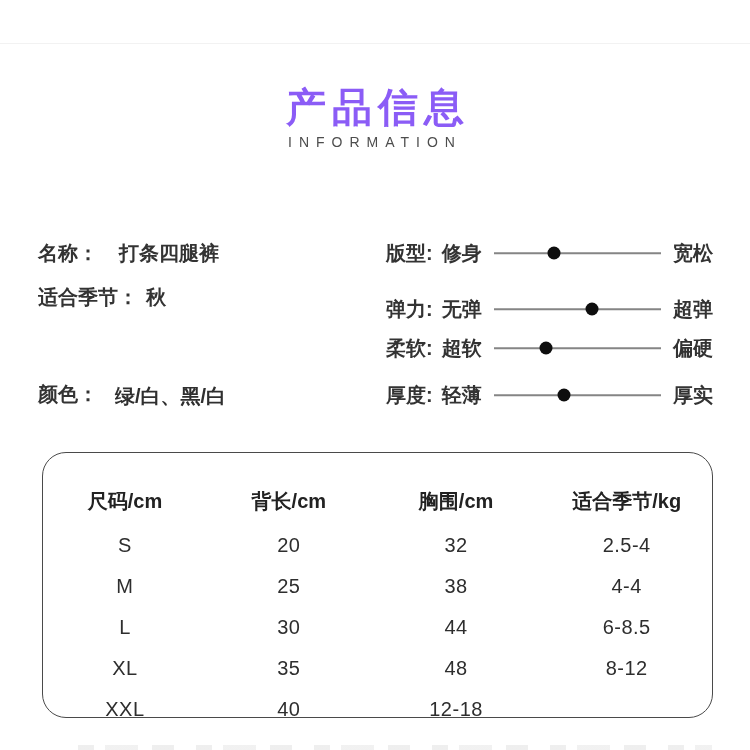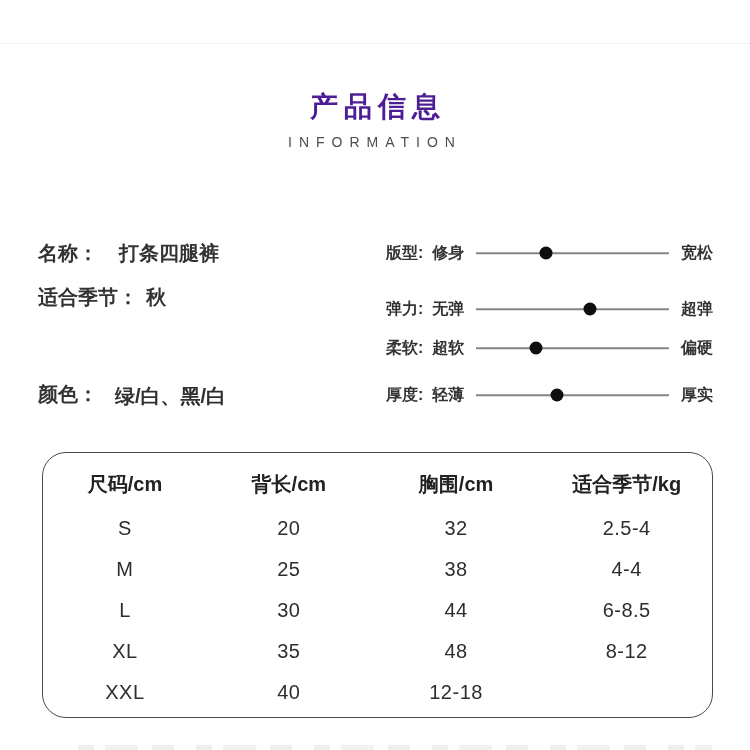--- a/index.html
+++ b/index.html
@@ -11,21 +11,21 @@
     color:#2f2f2f;
     overflow:hidden;
   }
   .top-divider{
     position:absolute;left:0;top:43px;width:750px;height:1px;
     background:#f2f2f2;
   }
   
   .title-block{position:absolute;left:0;top:90px;width:750px;text-align:center;}
   .title-main{
-    font-size:28px;font-weight:700;color:#4c1d95;
+    font-size:40px;font-weight:700;color:#8b5cf6;
     letter-spacing:6px;padding-left:6px;line-height:34px;
   }
   .title-sub{
     margin-top:10px;
     font-size:14px;font-weight:400;color:#4d4d4d;
     letter-spacing:7px;
   }
   
   .info-row{
     position:absolute;left:38px;
@@ -33,42 +33,42 @@
     white-space:nowrap;display:flex;align-items:flex-start;
   }
   .info-label{color:#333333;}
   .info-value{color:#333333;}
   .value-stack{display:flex;flex-direction:column;}
   .value-stack .line{line-height:30px;}
   
   .slider-row{
     position:absolute;left:386px;width:327px;height:26px;
     display:flex;align-items:center;
-    font-size:16px;font-weight:600;color:#333333;white-space:nowrap;
+    font-size:20px;font-weight:600;color:#333333;white-space:nowrap;
   }
   .slider-min{margin-left:9px;}
   .slider-track{
     position:relative;flex:1;height:14px;margin:0 12px;
   }
   .slider-line{
     position:absolute;left:0;right:0;top:50%;height:1.5px;
     transform:translateY(-50%);
     background:#858585;
   }
   .slider-dot{
     position:absolute;top:50%;width:13px;height:13px;border-radius:50%;
     transform:translate(-50%,-50%);
     background:#0e0e0e;
   }
   
   .size-table{
     position:absolute;left:42px;top:452px;width:671px;height:266px;
     border:1px solid #4a4a4a;border-radius:24px;
     box-sizing:border-box;
-    padding-top:7px;
+    padding-top:24px;
     display:grid;
     grid-template-columns:24.5% 24.5% 25.5% 25.5%;
     grid-template-rows:48px repeat(5, 41px);
   }
   .size-table .cell{
     display:flex;align-items:center;justify-content:center;
     font-size:20px;color:#2e2e2e;
   }
   .size-table .head{font-weight:600;color:#222222;}
   .size-table .val{font-weight:400;letter-spacing:0.5px;}

